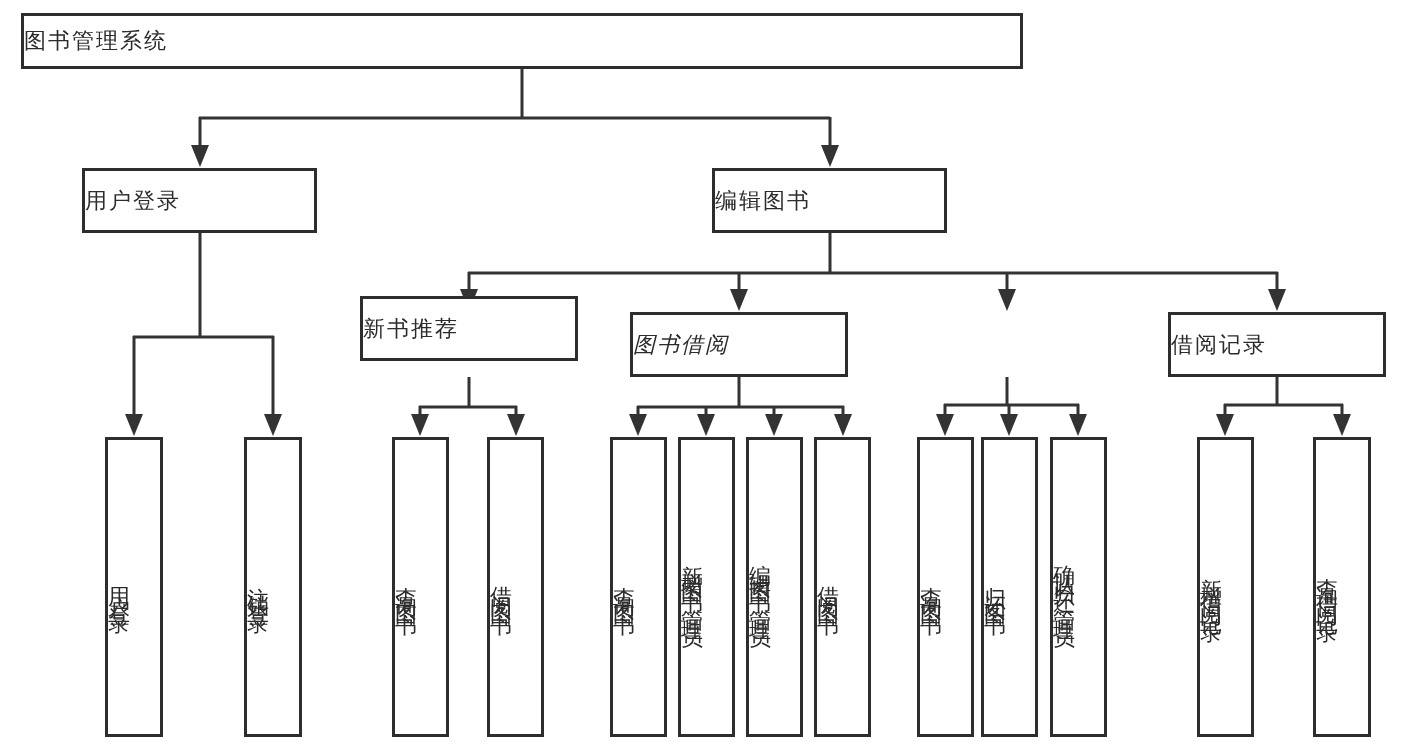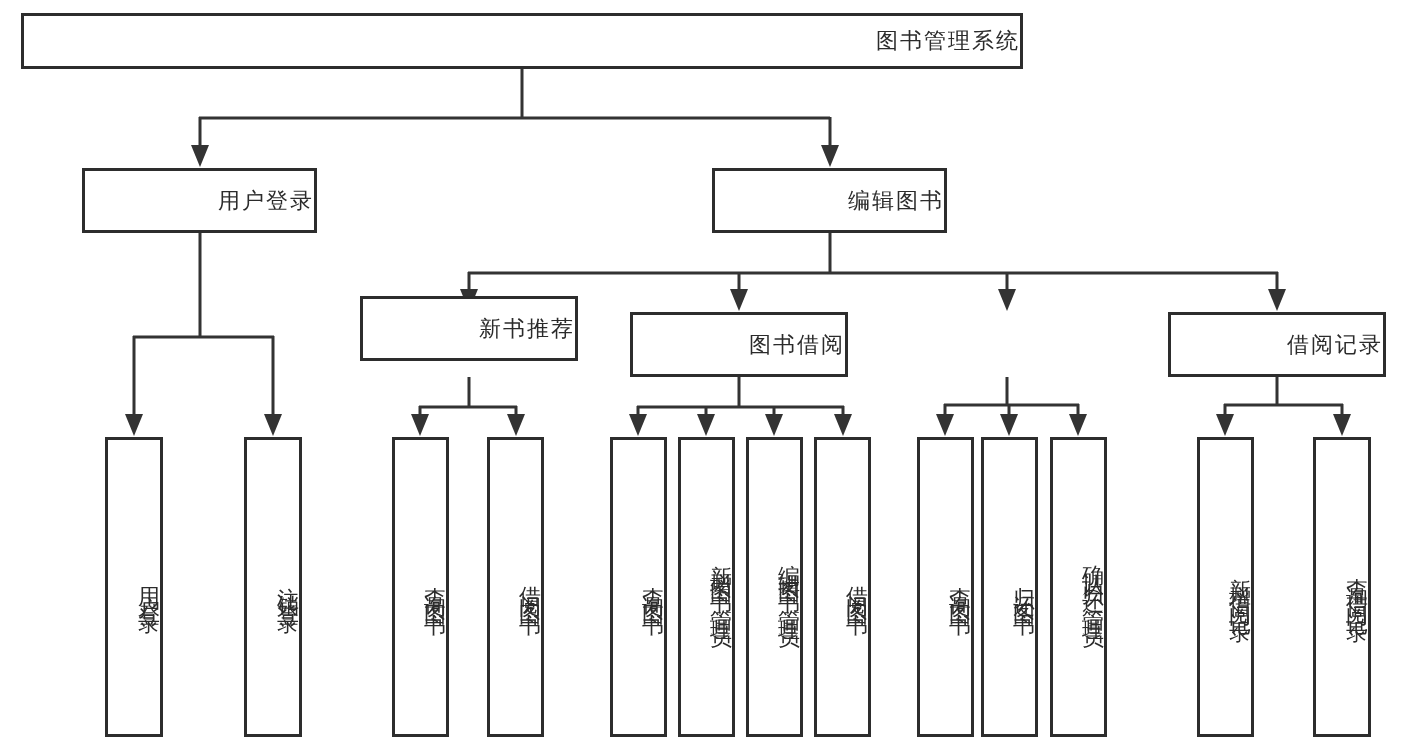--- a/index.html
+++ b/index.html
@@ -11,21 +11,21 @@
     overflow:hidden;
   }
   #connectors { position:absolute; left:0; top:0; width:1405px; height:747px; }
   .box {
     position:absolute;
     box-sizing:border-box;
     background:#ffffff;
     border:3px solid #2d2d2d;
     display:flex;
     align-items:center;
-    justify-content:flex-end;
+    justify-content:flex-start;
     color:#2b2b2b;
   }
   .box.h .lbl {
     font-size:22px;
     letter-spacing:2px;
     white-space:nowrap;
     color:#2b2b2b;
   }
   .box.v .lbl {
     writing-mode:vertical-rl;
@@ -101,21 +101,21 @@
   <div class="box h" style="left:82px;top:168px;width:235px;height:65px;">
     <span class="lbl">用户登录</span>
   </div>
   <div class="box h" style="left:712px;top:168px;width:235px;height:65px;">
     <span class="lbl">编辑图书</span>
   </div>
 
   <div class="box h" style="left:360px;top:296px;width:218px;height:65px;">
     <span class="lbl">新书推荐</span>
   </div>
-  <div class="box h" style="left:630px;top:312px;width:218px;height:65px;">
+  <div class="box h" style="left:630px;top:312px;width:218px;height:65px;font-style:italic;">
     <span class="lbl">图书借阅</span>
   </div>
   <div class="box h" style="left:1168px;top:312px;width:218px;height:65px;">
     <span class="lbl">借阅记录</span>
   </div>
 
   <div class="box v" style="left:105px;top:437px;width:58px;height:300px;">
     <span class="lbl">用户登录</span>
   </div>
   <div class="box v" style="left:244px;top:437px;width:58px;height:300px;">

